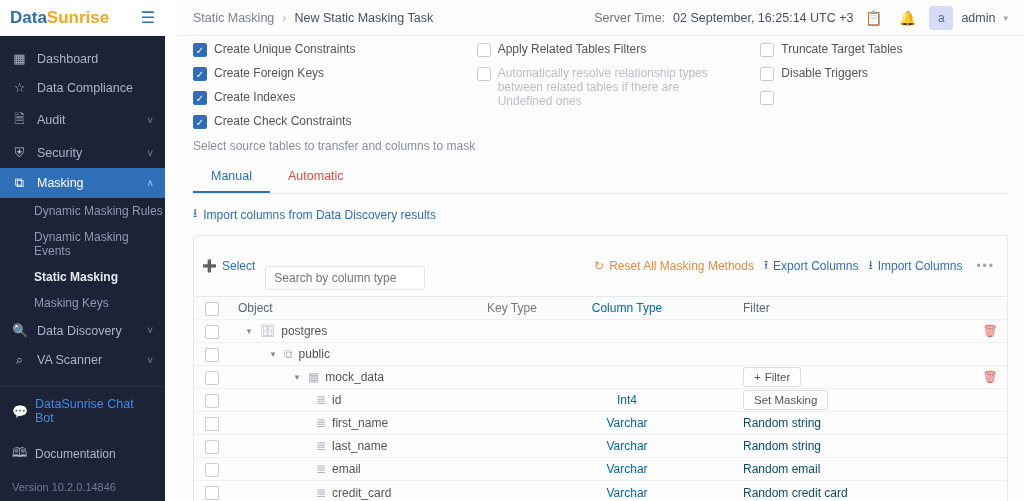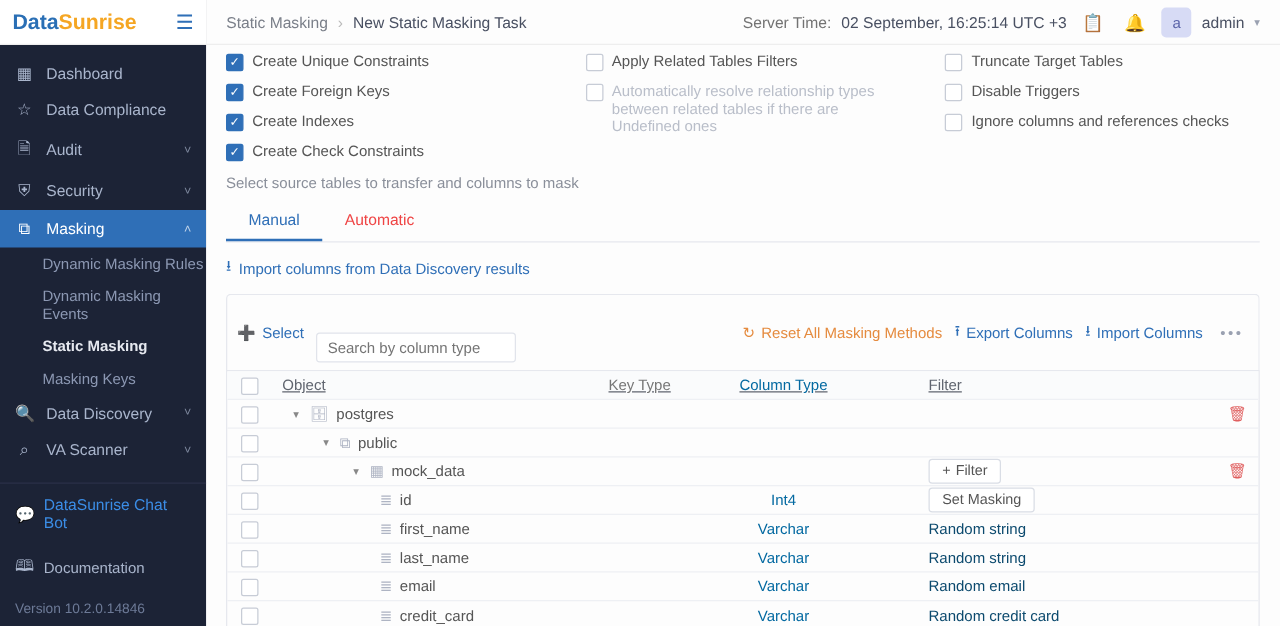--- a/index.html
+++ b/index.html
@@ -1,17 +1,17 @@
 <!DOCTYPE html>
 <html><head>
 <meta charset="utf-8">
 <style>
 * { box-sizing: border-box; margin: 0; padding: 0; font-family: -apple-system, BlinkMacSystemFont, "Segoe UI", Arial, sans-serif; }
 body { background: #fff; font-size: 13px; color: #333; }
-.app { display: flex; width: 1024px; height: 501px; overflow: hidden; }
+.app { display: flex; width: 1024px; height: 501px; overflow: hidden; gap: 12px; }
 
 
 .sidebar { width: 165px; background: #1c2336; color: #a9b5cc; display: flex; flex-direction: column; font-size: 12px; }
 .logo-row { height: 36px; display: flex; align-items: center; padding: 0 10px; background: #fff; border-bottom: 1px solid #eee; }
 .logo-text { font-weight: 700; font-size: 17px; }
 .logo-blue { color: #2a6fb5; }
 .logo-orange { color: #f5a623; }
 .collapse-btn { margin-left: auto; color: #2f6fb7; font-size: 16px; cursor: pointer; }
 .nav { flex: 1; overflow: auto; padding-top: 8px; }
 .nav-item { display: flex; align-items: center; padding: 7px 12px; cursor: pointer; color: #a9b5cc; gap: 10px; font-size: 12.5px; }
@@ -54,21 +54,21 @@
 .toolbar { display: flex; align-items: center; gap: 10px; padding: 6px 8px; border: 1px solid #e6e8ee; border-bottom: none; border-radius: 4px 4px 0 0; font-size: 12px; }
 .tb-btn { display: flex; align-items: center; gap: 5px; cursor: pointer; color: #2f6fb7; }
 .tb-btn.orange { color: #e58b3f; }
 .tb-spacer { flex: 1; }
 .search { border: 1px solid #e1e4eb; border-radius: 3px; padding: 4px 8px; font-size: 12px; width: 160px; color: #555; margin-top: 24px; }
 .dots { color: #9aa1b1; cursor: pointer; letter-spacing: 2px; padding: 0 4px; }
 
 
 .tbl { border: 1px solid #e6e8ee; border-radius: 0 0 4px 4px; overflow: hidden; }
 .tr { display: flex; align-items: center; border-bottom: 1px solid #eef0f4; min-height: 23px; font-size: 12px; color: #555; }
-.tr.head { background: #fafbfc; color: #60656f; font-weight: 500; text-decoration: underline; }
+.tr.head { background: #fafbfc; color: #60656f; font-weight: 500; }
 .tr:last-child { border-bottom: none; }
 .c-chk { width: 36px; display: flex; justify-content: center; }
 .c-obj { flex: 1; display: flex; align-items: center; gap: 6px; padding-left: 8px; }
 .c-key { width: 70px; color: #777; }
 .c-col { width: 140px; color: #0369a1; text-align: center; }
 .c-filter { width: 230px; display: flex; align-items: center; margin-left: 46px; }
 .c-del { width: 34px; display: flex; justify-content: center; }
 .tree-caret { width: 10px; text-align: center; color: #888; font-size: 9px; }
 .node-ic { color: #aeb4c3; font-size: 12px; }
 .mini-btn { border: 1px solid #d9dde5; border-radius: 3px; padding: 3px 10px; font-size: 11.5px; color: #555; cursor: pointer; background: #fff; display: inline-flex; align-items: center; gap: 4px; }
@@ -193,21 +193,20 @@
             <div class="chk">
               <span class="cb"></span>
               <span>Truncate Target Tables</span>
             </div>
             <div class="chk">
               <span class="cb"></span>
               <span>Disable Triggers</span>
             </div>
             <div class="chk">
               <span class="cb"></span>
-              <span>Ignore columns and references checks</span>
             </div>
           </div>
         </div>
 
       <div class="subtitle">Select source tables to transfer and columns to mask</div>
 
       <div class="tabs">
         <div class="tab active">Manual</div>
         <div class="tab">Automatic</div>
       </div>

